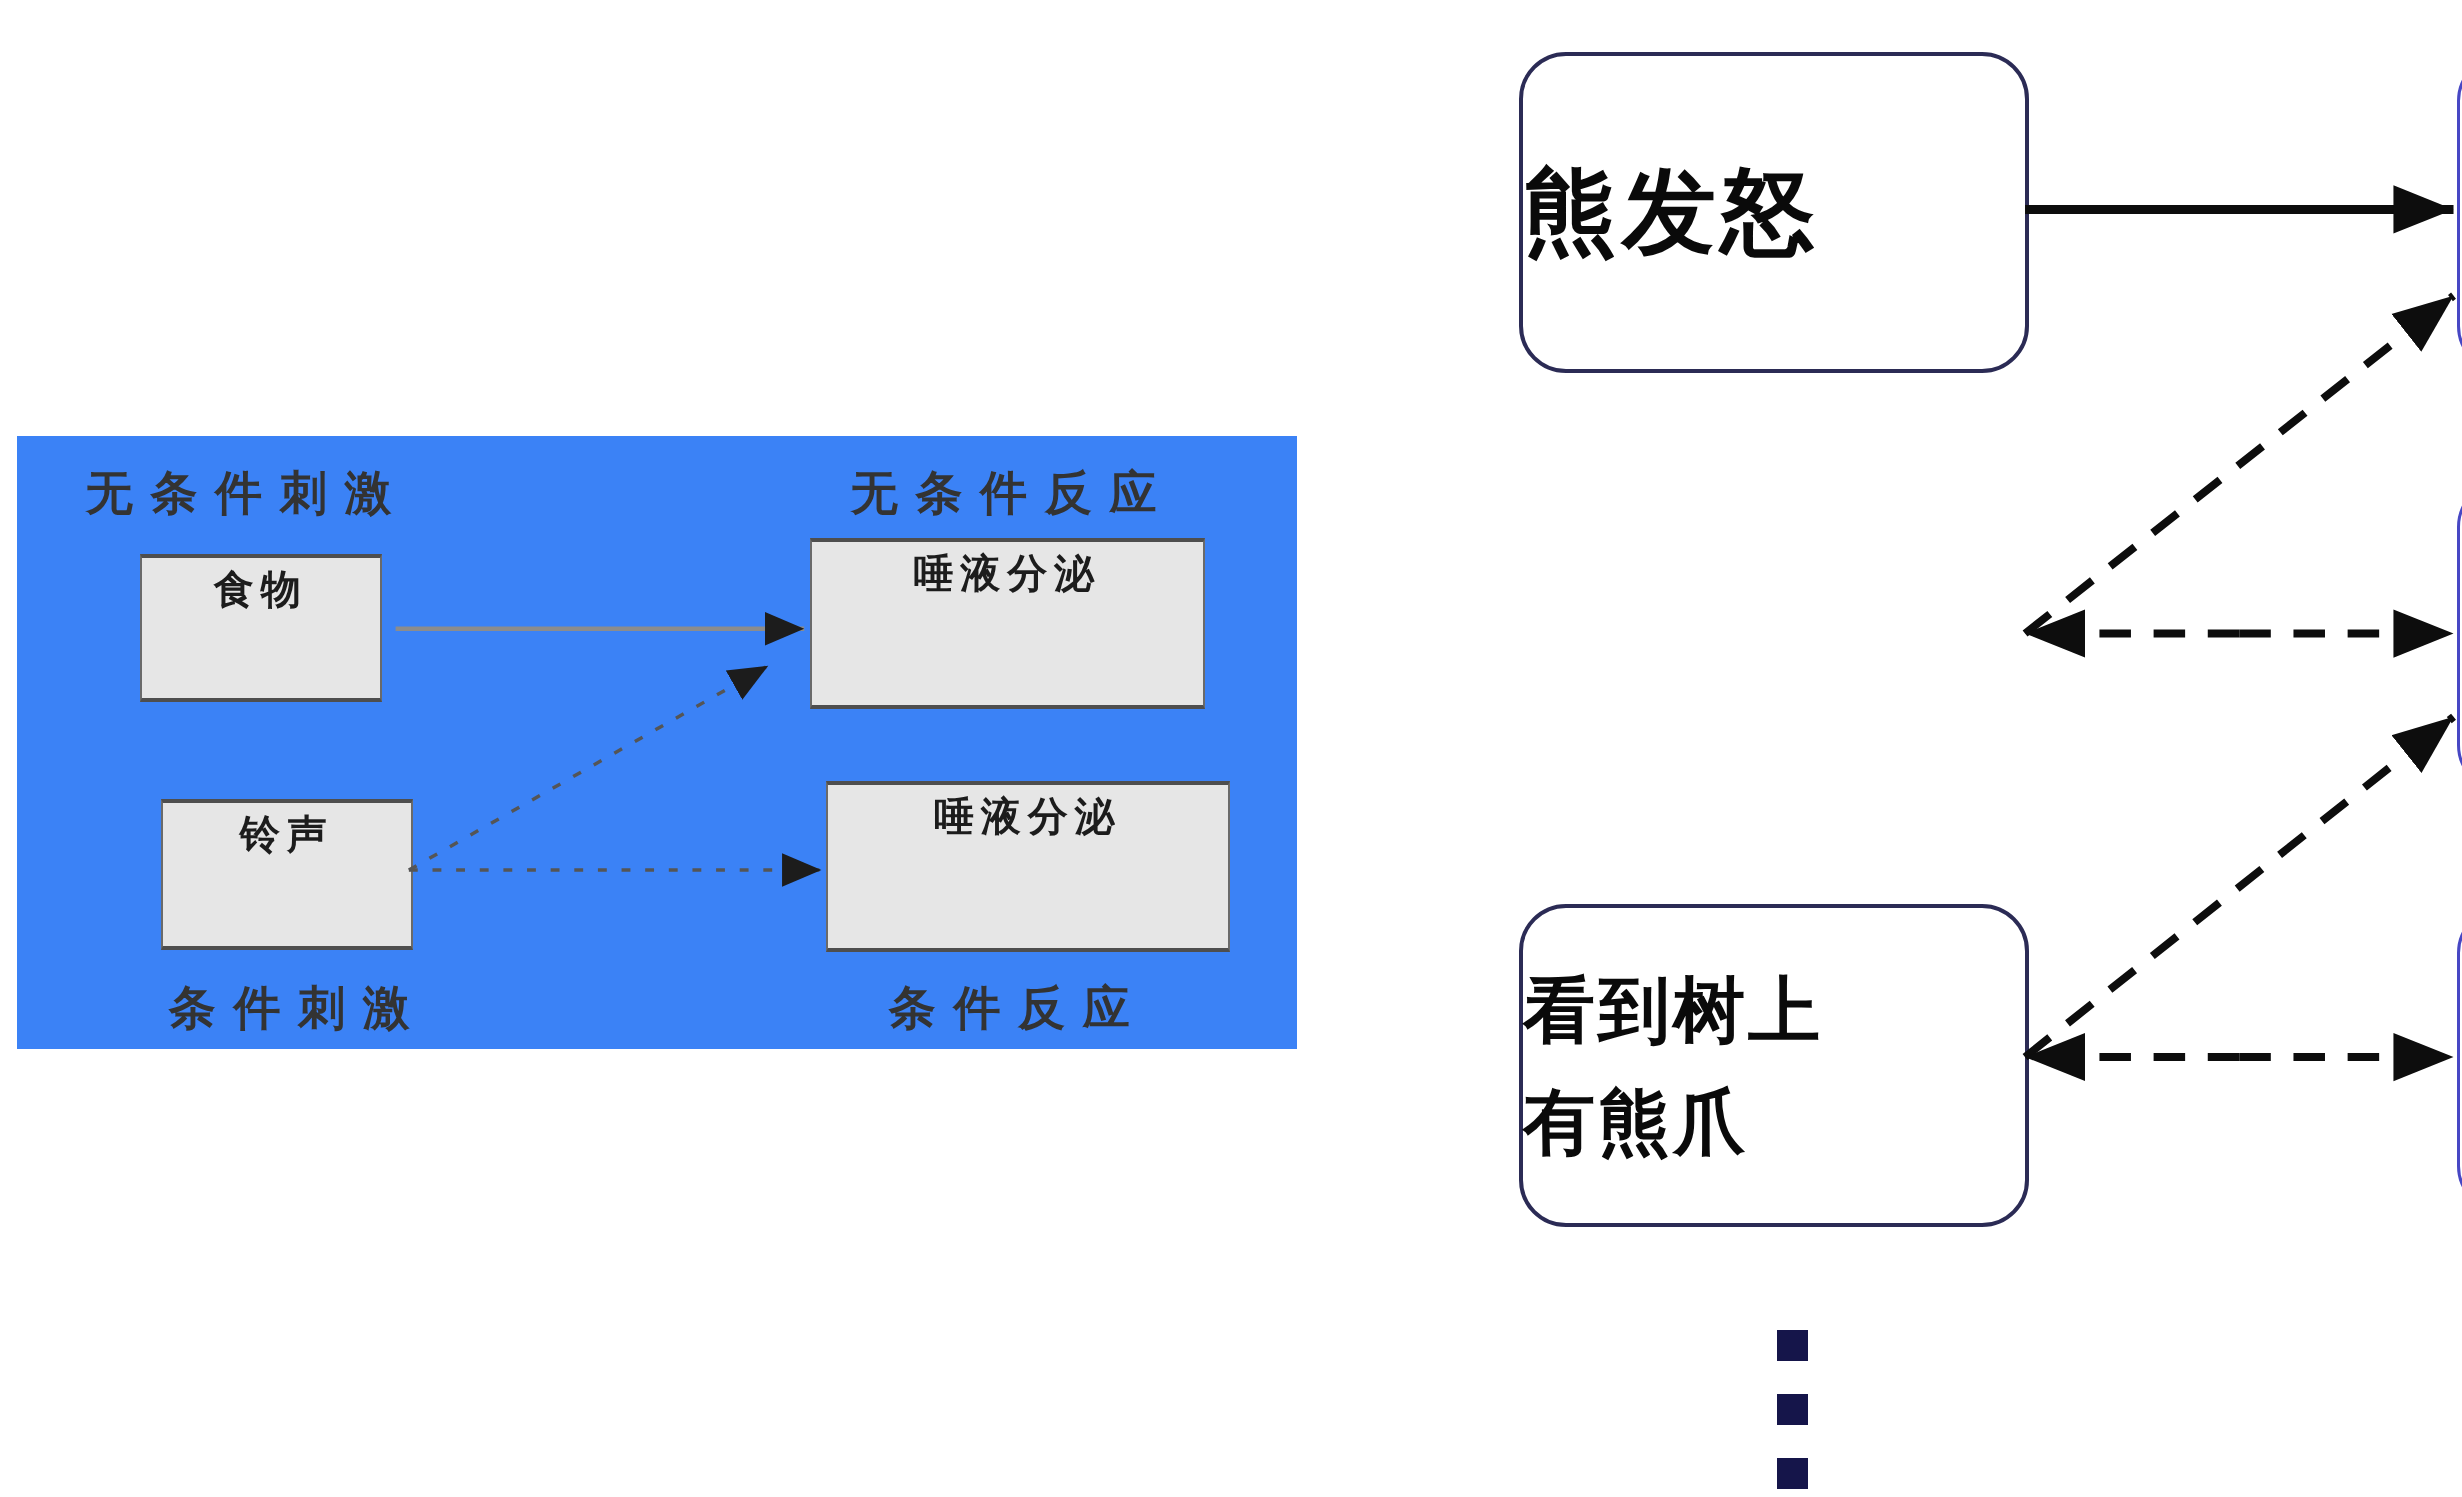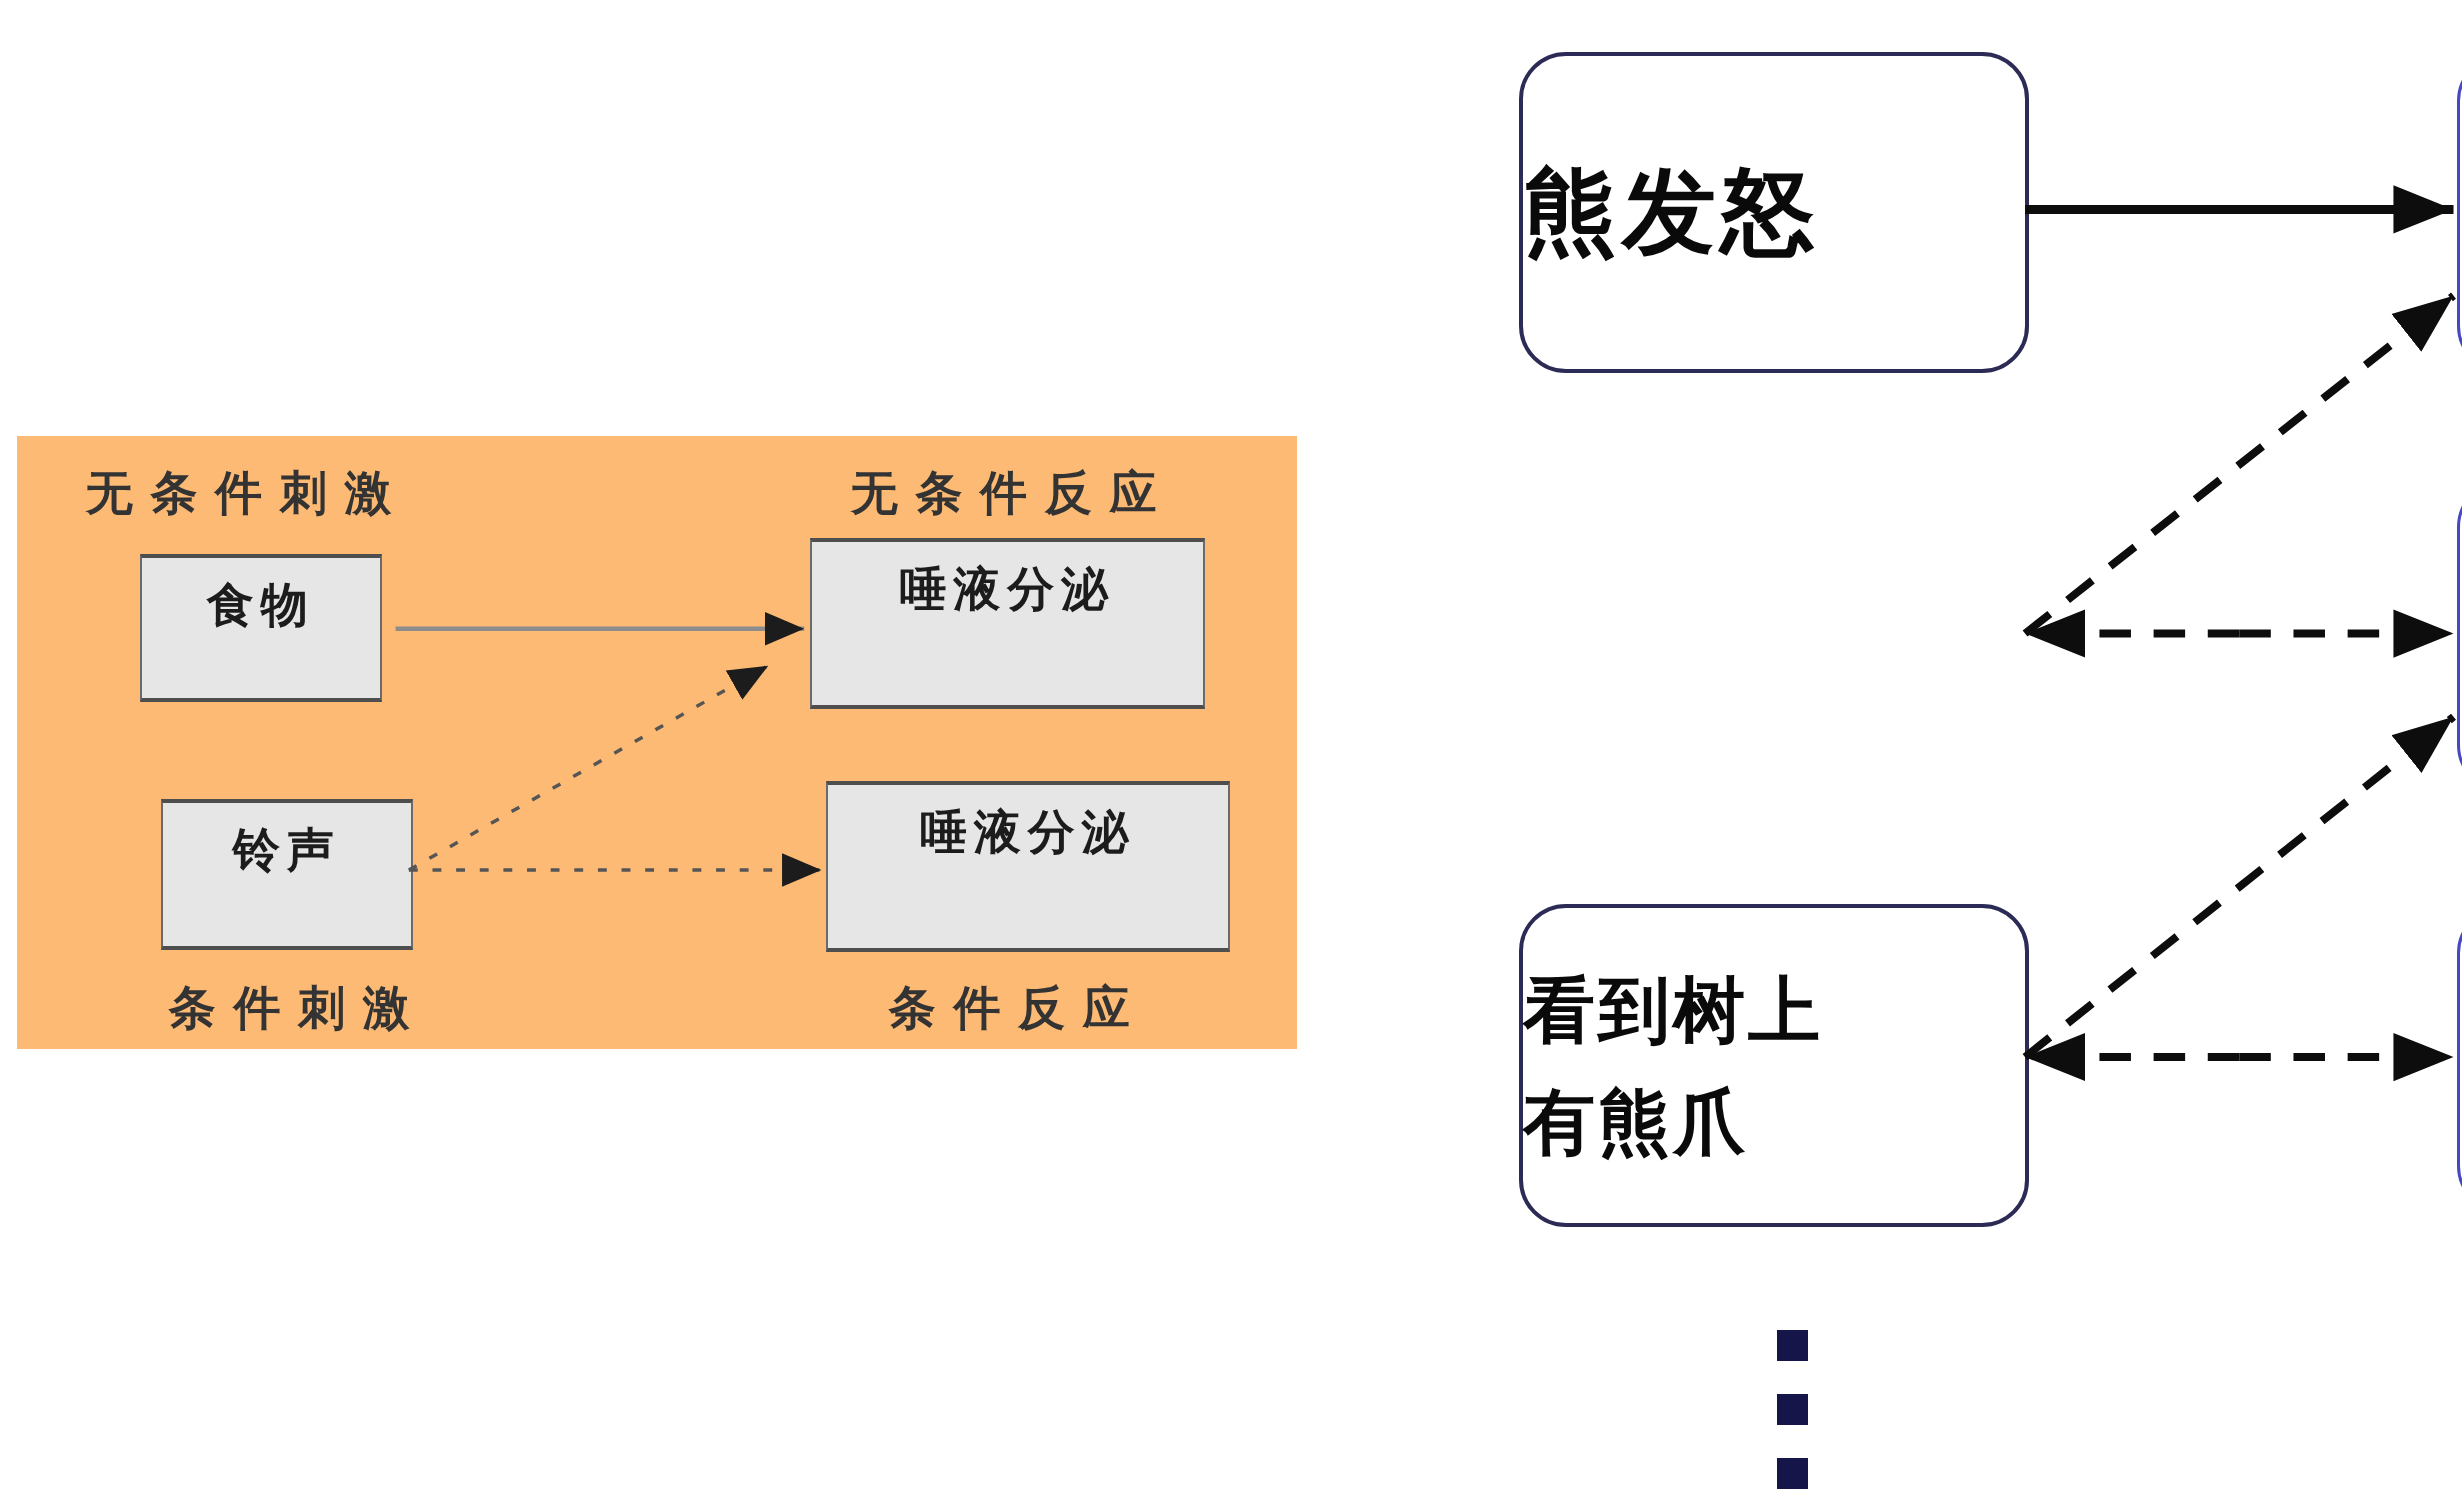--- a/index.html
+++ b/index.html
@@ -2,28 +2,28 @@
 <html style="font-size:7.9px"><head>
 <meta charset="utf-8">
 <style>
   html,body{margin:0;padding:0;background:#ffffff;}
   body{width:3306px;height:1498px;overflow:hidden;
        font-family:"Liberation Sans",sans-serif;}
   .canvas{position:relative;width:3306px;height:1498px;background:#ffffff;}
 
   
   .pavlov-panel{position:absolute;left:16.7px;top:436px;width:1280px;height:613px;
-                background:#fdba74;}
+                background:#3b82f6;}
   .pv-label{position:absolute;font-size:47px;font-weight:600;color:#333333;
             letter-spacing:17.7px;white-space:nowrap;}
   .pv-box{position:absolute;border:2.5px solid #6a6a6a;border-top:4.4px solid #4e4e4e;
           border-bottom:4.4px solid #4e4e4e;background:#e6e6e6;
           display:flex;justify-content:center;align-items:flex-start;}
-  .pv-box span{font-size:47px;font-weight:700;color:#1c1c1c;letter-spacing:6.9px;
-               padding-top:16px;white-space:nowrap;}
+  .pv-box span{font-size:40px;font-weight:700;color:#1c1c1c;letter-spacing:6.9px;
+               padding-top:4px;white-space:nowrap;}
   .pv-arrows{position:absolute;left:0;top:0;width:1280px;height:613px;}
 
   
   .rl-node{position:absolute;background:#ffffff;border-radius:47px;
            display:flex;flex-direction:column;justify-content:center;align-items:flex-start;
            text-align:center;}
   .rl-node.dark{border:4.4px solid #2b2b55;}
   .rl-node.blue{border:3.9px solid #4747c4;}
   .rl-cjk{font-size:94px;font-weight:700;color:#0a0a0a;letter-spacing:4.9px;white-space:nowrap;}
   .rl-cjk-small{font-size:72px;font-weight:700;color:#0a0a0a;line-height:112px;

